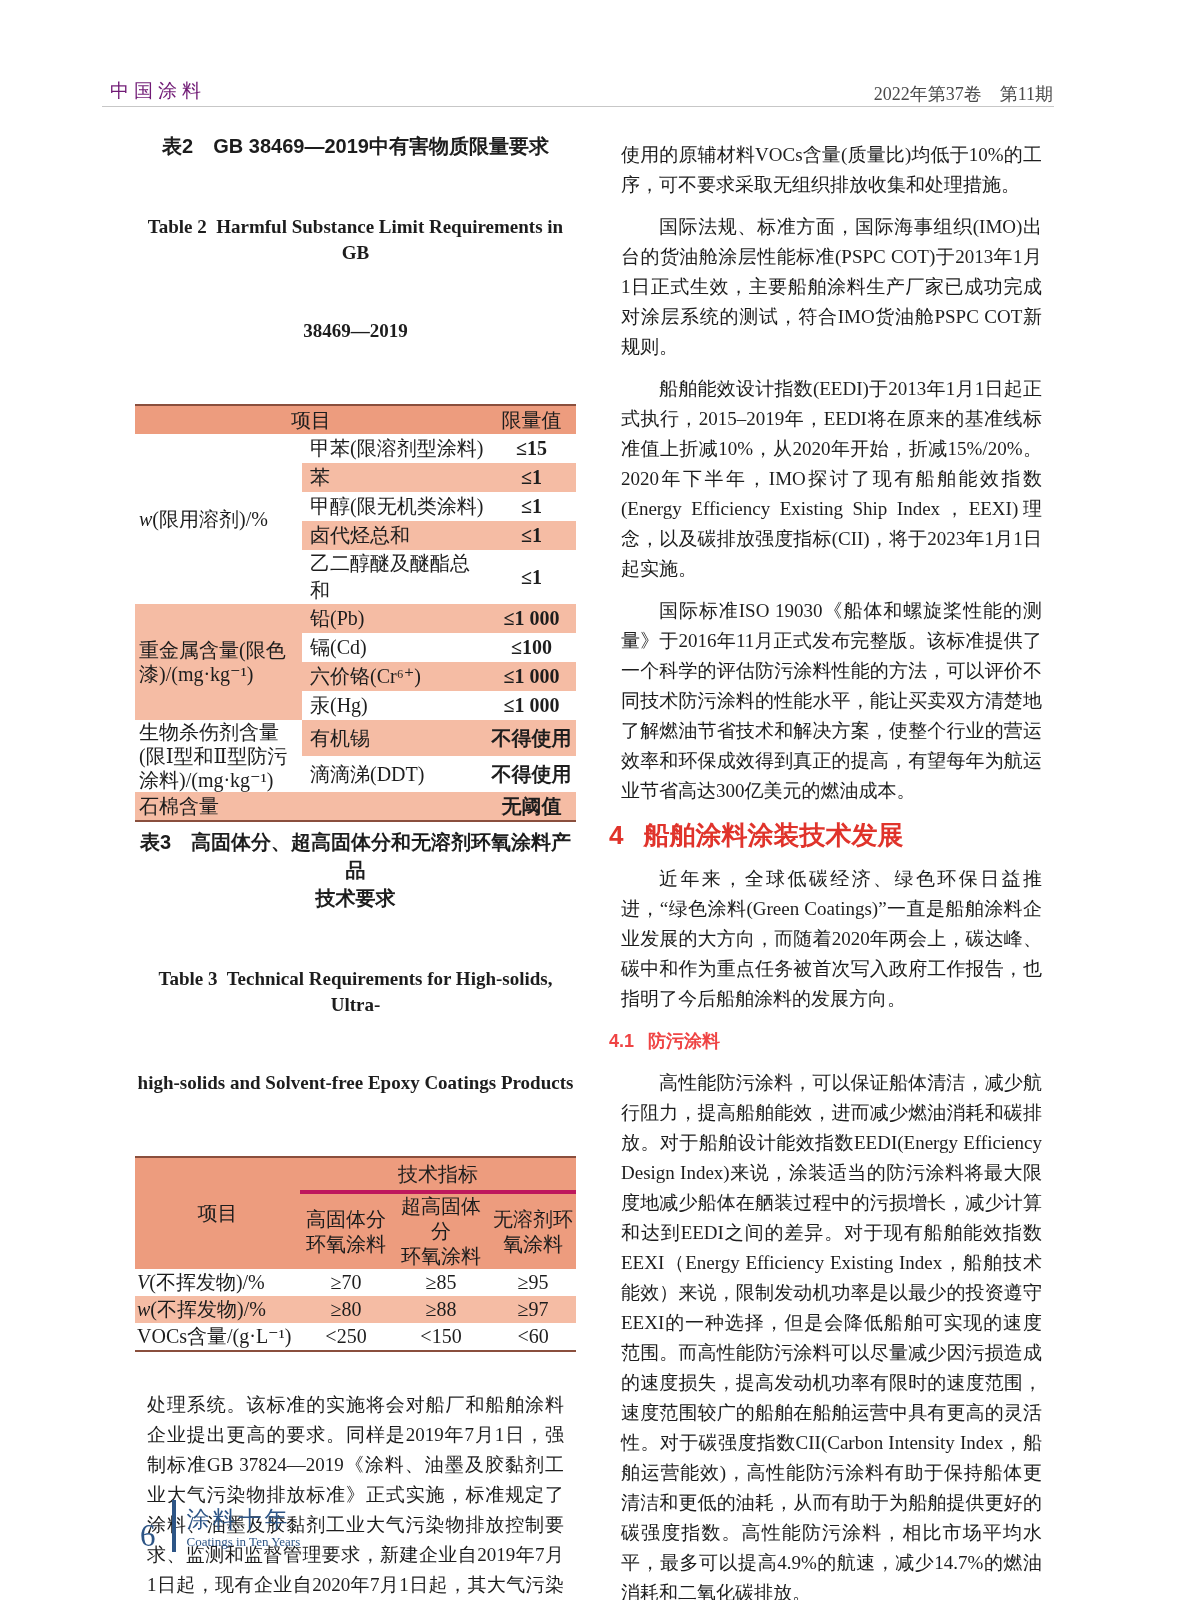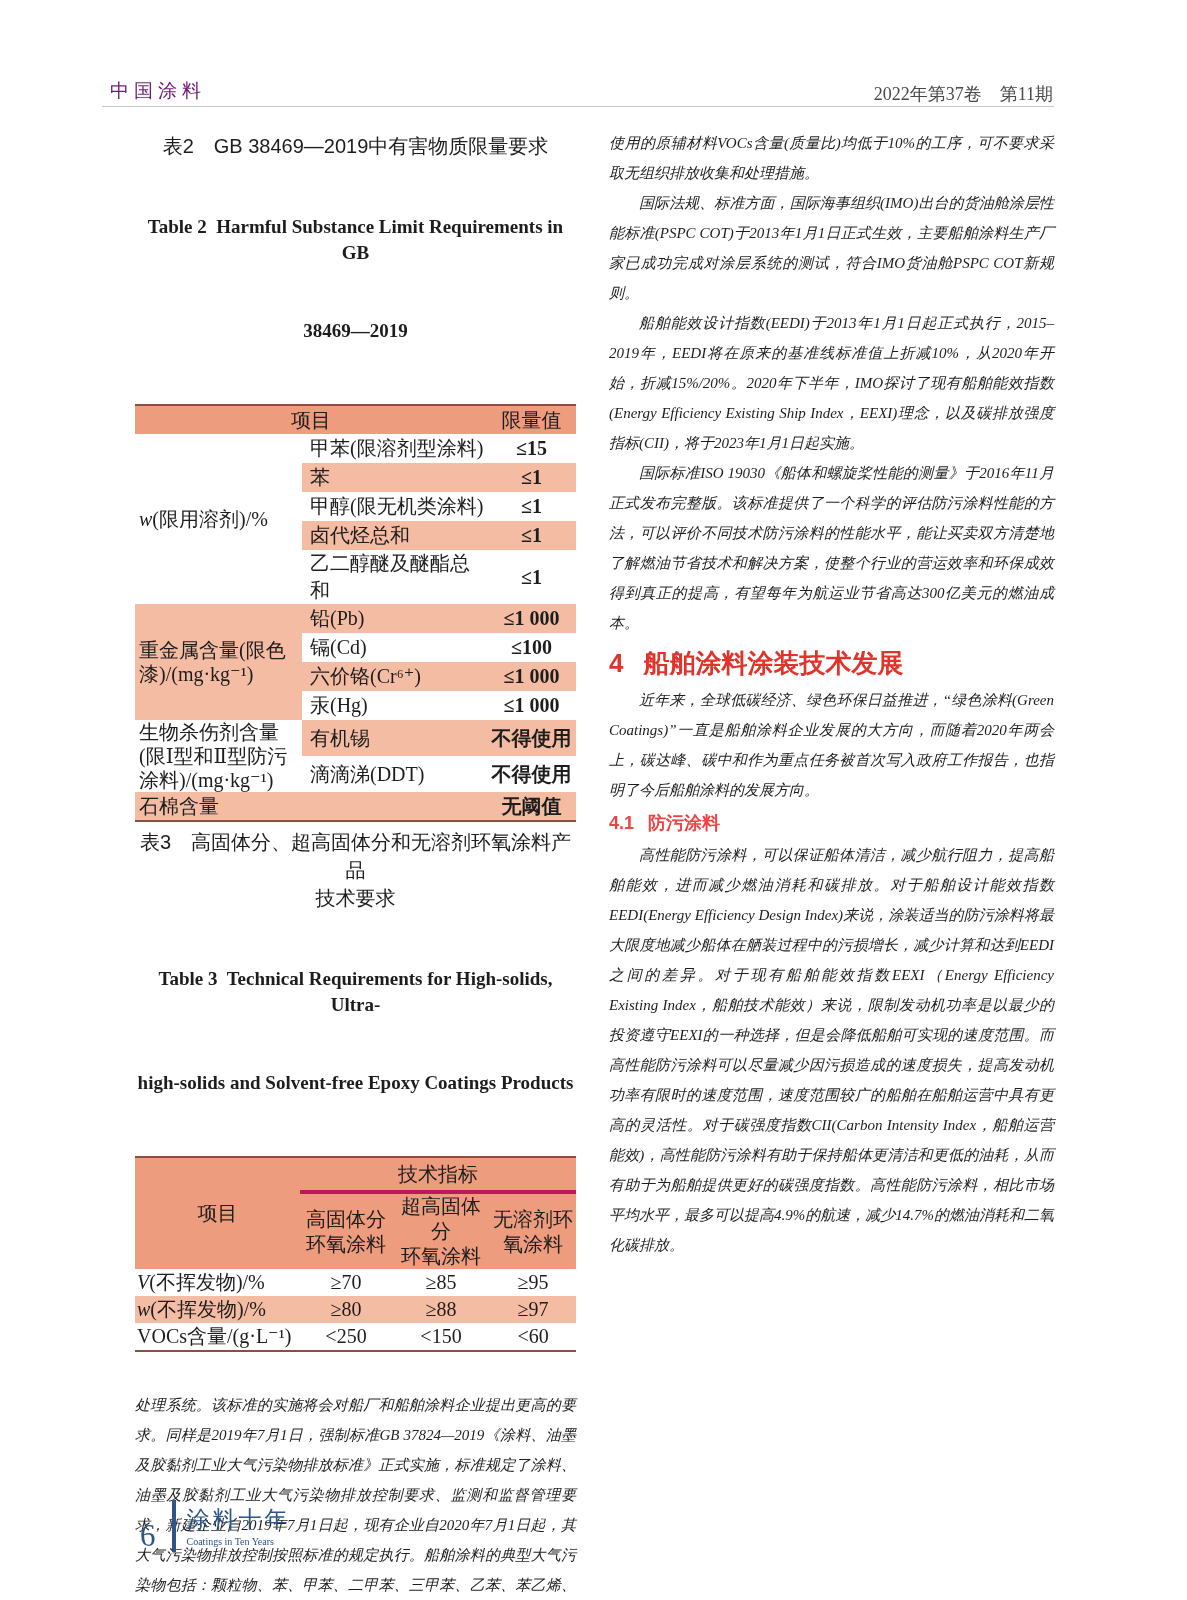--- a/index.html
+++ b/index.html
@@ -15,26 +15,26 @@
   .issue {
     position:absolute; right:134px; top:82px; font-size:18px; color:#4a4a4a;
   }
   .header-rule { position:absolute; left:102px; right:133px; top:106px; border-top:1px solid #c7c7c7; }
 
   
   .col { position:absolute; top:126px; }
   .col-left  { left:135px; width:441px; }
   .col-right { left:609px; width:445px; top:128px; }
 
-  .body-p { font-size:15px; line-height:30px; text-align:justify; margin:0;font-style:italic; }
+  .body-p { font-size:19px; line-height:30px; text-align:justify; margin:12px; }
   .indent { text-indent:2em; }
 
   
   .cap-cn {
-    text-align:center; font-weight:normal; font-size:20px; line-height:28px;
+    text-align:center; font-weight:bold; font-size:20px; line-height:28px;
     font-family:"Liberation Sans","DejaVu Sans",sans-serif; margin-top:6px;
   }
   .cap-en {
     text-align:center; font-weight:bold; font-size:19px; line-height:26px;
     font-family:"Liberation Serif","DejaVu Serif",serif; white-space:pre-wrap; margin-top:2px;
   }
 
   
   table { border-collapse:collapse; table-layout:fixed; width:441px; font-size:20px; }
   td,th { padding:0; font-weight:normal; vertical-align:middle; }
@@ -67,21 +67,21 @@
   .h-sub .num { margin-right:14px; }
 
   
   .footer { position:absolute; left:140px; top:1500px; display:flex; align-items:flex-end; color:#2d5586; }
   .page-num { font-size:31px; line-height:31px; margin-right:16px; margin-bottom:1px; }
   .footer-bar { width:4px; height:52px; background:#2d5586; margin-right:11px; }
   .brand-cn {
     font-size:23px; line-height:26px; font-weight:normal; letter-spacing:3px;
     font-family:"Liberation Sans","DejaVu Sans",sans-serif;
   }
-  .brand-en { font-size:10px; line-height:20px; }
+  .brand-en { font-size:13px; line-height:20px; }
 </style>
 </head>
 <body>
 
 <div class="page">
 
   <span class="journal">中国涂料</span>
   <span class="issue">2022年第37卷　第11期</span>
   <div class="header-rule"></div>
 

